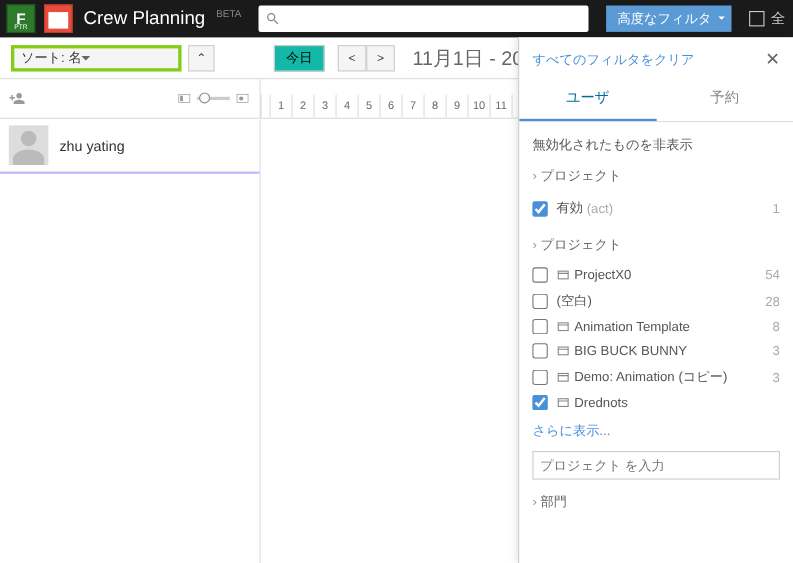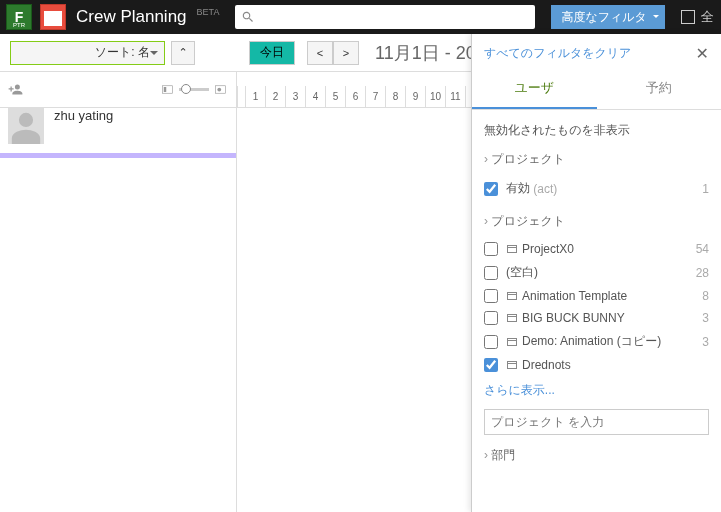--- a/index.html
+++ b/index.html
@@ -12,49 +12,49 @@
 .app-title{color:#fff;font-weight:normal;font-size:17px;margin-left:2px}
 .beta{color:#888;font-size:9px;margin-left:2px;margin-top:-10px}
 .search-box{flex:1;max-width:300px;height:24px;background:#fff;border-radius:2px;display:flex;align-items:center;padding:0 6px;margin-left:8px}
 .search-box svg{width:14px;height:14px;fill:#888}
 .search-box input{border:none;outline:none;flex:1;margin-left:4px;font-size:12px}
 .adv-filter{background:#5b9bd5;color:#fff;border:none;height:24px;padding:0 18px 0 10px;font-size:12px;cursor:pointer;position:relative;margin-left:8px}
 .adv-filter::after{content:"";position:absolute;right:6px;top:10px;border:3px solid transparent;border-top-color:#fff}
 .top-right{display:flex;align-items:center;gap:6px;margin-left:8px;color:#ccc}
 .sq-icon{width:14px;height:14px;border:1px solid #ccc}
 .toolbar2{height:38px;border-bottom:1px solid #ddd;display:flex;align-items:center;padding:0 10px;gap:6px}
-.sort-sel{width:155px;height:24px;border:1px solid #84cc16;background:#f5f5f5;padding:0 6px;font-size:12px;display:flex;align-items:center;justify-content:flex-end;cursor:pointer}
+.sort-sel{width:155px;height:24px;border:3px solid #84cc16;background:#f5f5f5;padding:0 6px;font-size:12px;display:flex;align-items:center;justify-content:flex-start;cursor:pointer}
 .sort-sel::after{content:"";border:4px solid transparent;border-top-color:#666;margin-top:4px}
 .btn-sq{width:24px;height:24px;border:1px solid #ccc;background:#f5f5f5;display:flex;align-items:center;justify-content:center;font-size:11px;cursor:pointer}
 .today-btn{height:24px;border:1px solid #ccc;background:#14b8a6;padding:0 10px;font-size:12px;cursor:pointer;margin-left:48px}
 .nav-arrows{display:flex;margin-left:6px}
 .nav-arrows .btn-sq{width:26px}
 .date-title{font-size:18px;color:#666;margin-left:10px}
 .main{display:flex;height:calc(100% - 72px)}
 .left-col{width:237px;border-right:1px solid #ddd;display:flex;flex-direction:column}
 .left-tools{height:36px;border-bottom:1px solid #ddd;display:flex;align-items:center;justify-content:space-between;padding:0 8px}
 .left-tools-r{display:flex;align-items:center;gap:4px}
 .zoom-track{width:30px;height:3px;background:#ccc;position:relative}
 .zoom-thumb{width:10px;height:10px;border-radius:50%;background:#fff;border:1px solid #888;position:absolute;top:-4px;left:2px}
 .mini-icon{width:15px;height:15px;fill:#999}
-.user-row{display:flex;height:50px;padding:0 8px;gap:10px;border-bottom:5px solid #c4b5fd}
+.user-row{display:flex;align-items:center;height:50px;padding:0 8px;gap:10px;border-bottom:2px solid #c4b5fd}
 .avatar{width:36px;height:36px;background:#ddd;display:flex;align-items:flex-end;justify-content:center;overflow:hidden}
 .avatar svg{width:34px;height:34px;fill:#bbb}
 .timeline{flex:1;position:relative}
 .day-header{height:22px;display:flex;border-bottom:1px solid #ddd;margin-top:14px}
 .day-cell{width:20px;border-right:1px solid #ddd;font-size:10px;color:#666;display:flex;align-items:center;justify-content:center}
 .day-cell.first{width:9px;border-left:1px solid #ddd}
 .filter-panel{position:absolute;top:34px;right:0;width:250px;height:478px;background:#fff;border-left:1px solid #ccc;box-shadow:-2px 0 6px rgba(0,0,0,0.1);overflow-y:auto}
 .filter-panel::before{content:"";position:absolute;top:-6px;left:122px;border:6px solid transparent;border-bottom-color:#fff}
 .fp-head{display:flex;align-items:center;justify-content:space-between;padding:10px 12px 6px}
 .fp-head a{color:#4a90d9;font-size:12px;text-decoration:none}
 .fp-close{font-size:16px;cursor:pointer;color:#666}
 .fp-tabs{display:flex;border-bottom:1px solid #ddd}
 .fp-tab{flex:1;text-align:center;padding:10px 0;font-size:13px;color:#888;cursor:pointer}
-.fp-tab.active{color:#4d7c0f;border-bottom:2px solid #4a90d9;font-weight:500}
+.fp-tab.active{color:#0369a1;border-bottom:2px solid #4a90d9;font-weight:500}
 .fp-body{padding:12px}
 .fp-text{font-size:12px;color:#555;margin-bottom:8px}
 .fp-section{font-size:12px;color:#666;margin:12px 0 8px;cursor:pointer}
 .fp-section::before{content:"› ";color:#999}
 .fp-item{display:flex;align-items:center;padding:4px 0;font-size:12px;color:#555}
 .fp-item input[type=checkbox]{width:14px;height:14px;margin-right:8px;accent-color:#4a90d9}
 .fp-item .proj-icon{width:12px;height:12px;margin-right:4px;fill:#888}
 .fp-item .cnt{margin-left:auto;color:#aaa}
 .fp-item .muted{color:#aaa}
 .fp-more{color:#4a90d9;font-size:12px;margin:6px 0;cursor:pointer}

